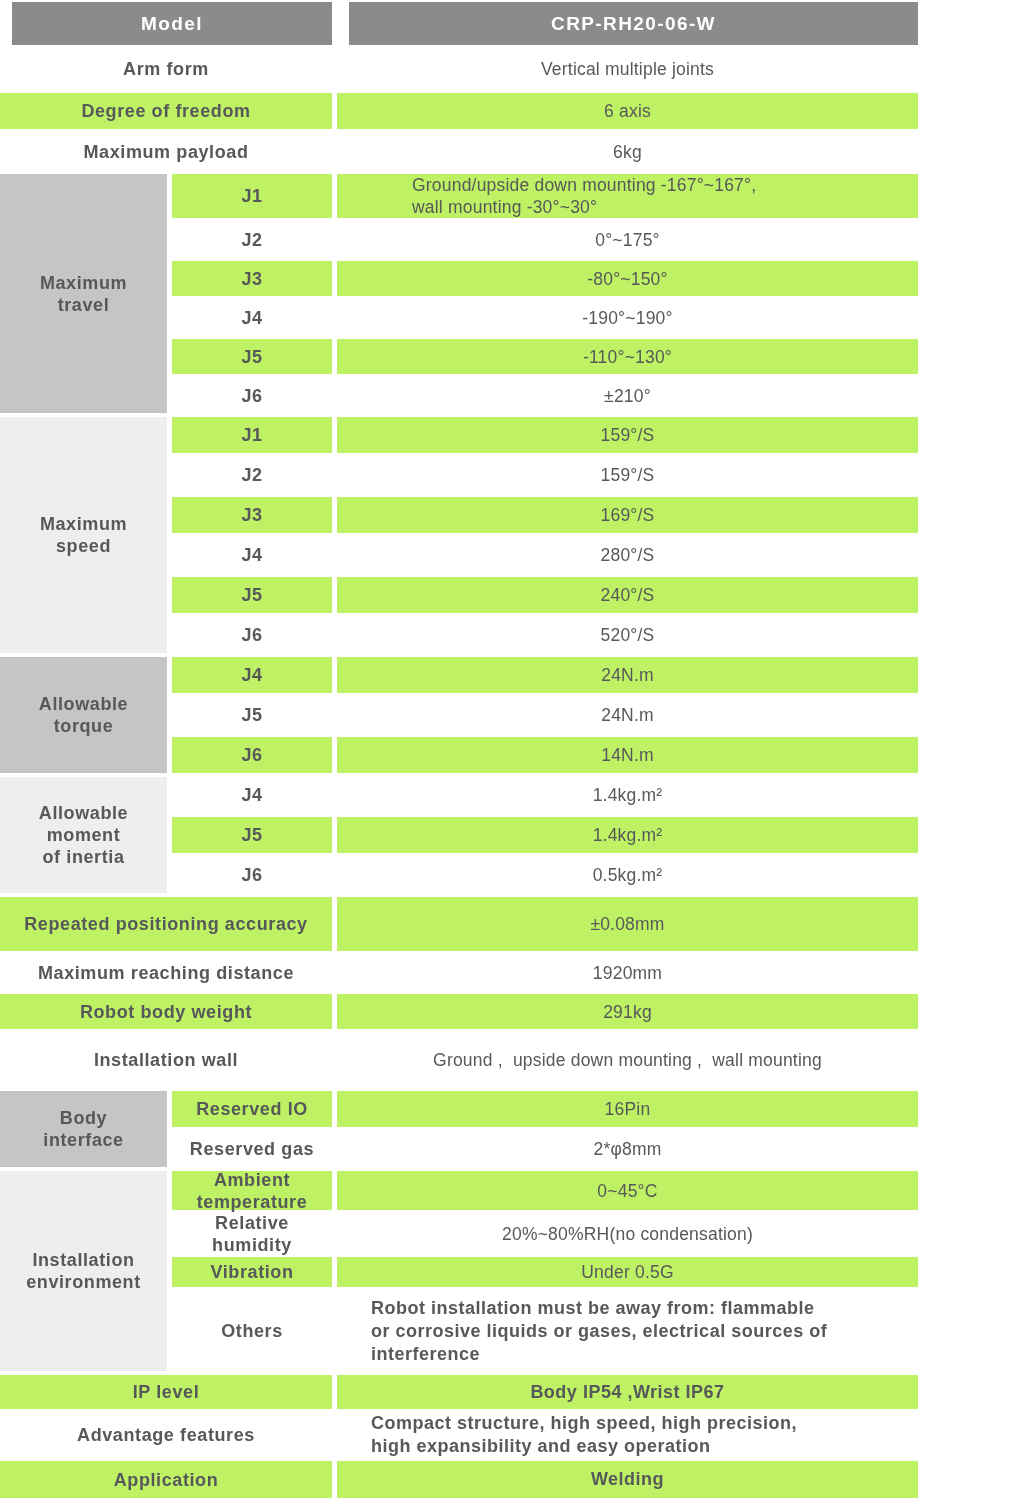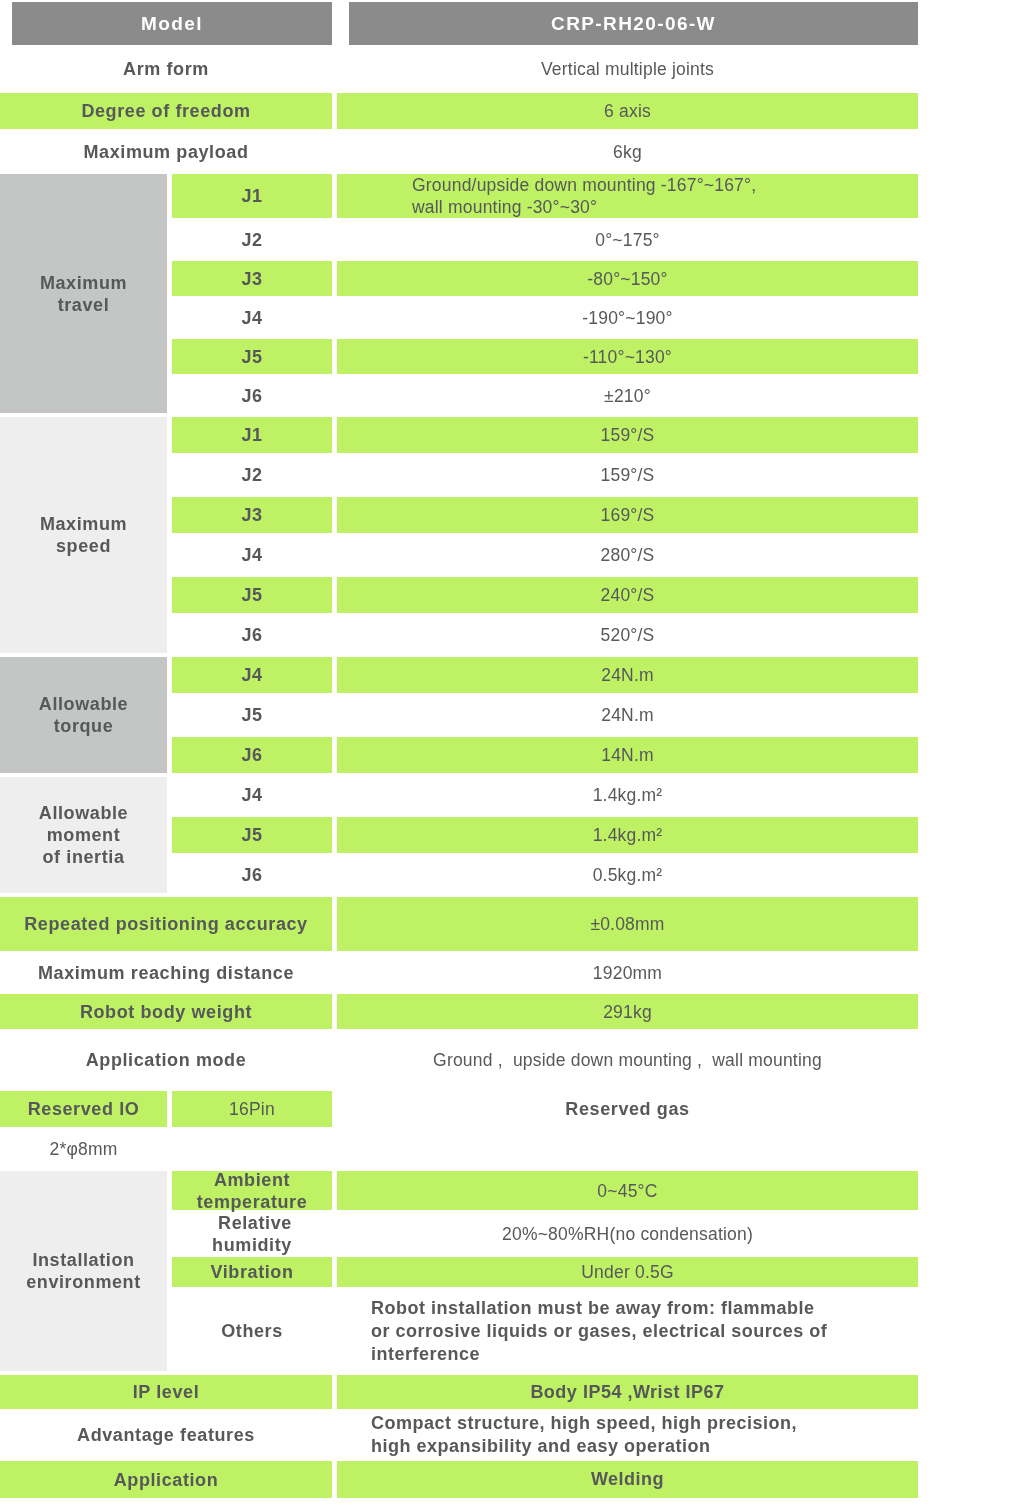--- a/index.html
+++ b/index.html
@@ -21,21 +21,21 @@
 
   .cell {
     display:flex; align-items:center; justify-content:center;
     text-align:center; white-space:pre-wrap; box-sizing:border-box;
   }
   .lab  { font-weight:bold; font-size:18px; letter-spacing:0.6px; line-height:22px; }
   .val  { font-weight:normal; font-size:17.5px; letter-spacing:0.2px; line-height:22px; }
   .valb { font-weight:bold; font-size:18px; letter-spacing:0.5px; line-height:23px; }
 
   .bg-g { background:#bef264; }
-  .bg-w { background:#ffffff;text-align:right; }
+  .bg-w { background:#ffffff; }
   .gc-d { background:#c4c5c5; }
   .gc-l { background:#eeeeee; }
 
   .hdr  { background:#8b8b8b; color:#ffffff; font-weight:bold;
           font-size:19px; letter-spacing:1.4px;margin-left:12px; }
 
   .left75 { justify-content:flex-start; text-align:left; padding-left:75px; }
   .left34 { justify-content:flex-start; text-align:left; padding-left:34px; }
 
   .h43 { height:43px; } .h40 { height:40px; } .h36 { height:36px; }
@@ -146,25 +146,27 @@
     <div class="cell bg-w lab h35">Maximum reaching distance</div>
     <div class="cell bg-w val h35">1920mm</div>
   </div>
 
   <div class="row2 h35">
     <div class="cell bg-g lab h35">Robot body weight</div>
     <div class="cell bg-g val h35">291kg</div>
   </div>
 
   <div class="row2 h38">
-    <div class="cell bg-w lab h38">Application mode</div>
+    <div class="cell bg-w lab h38">Installation wall</div>
     <div class="cell bg-w val h38">Ground ,  upside down mounting ,  wall mounting</div>
   </div>
 
   <div class="sec3 g-iface">
+    <div class="cell gc-d lab span2">Body
+interface</div>
     <div class="cell bg-g lab">Reserved IO</div>
     <div class="cell bg-g val">16Pin</div>
     <div class="cell bg-w lab">Reserved gas</div>
     <div class="cell bg-w val">2*φ8mm</div>
   </div>
 
   <div class="sec3 g-env">
     <div class="cell gc-l lab span4">Installation
 environment</div>
     <div class="cell bg-g lab">Ambient

